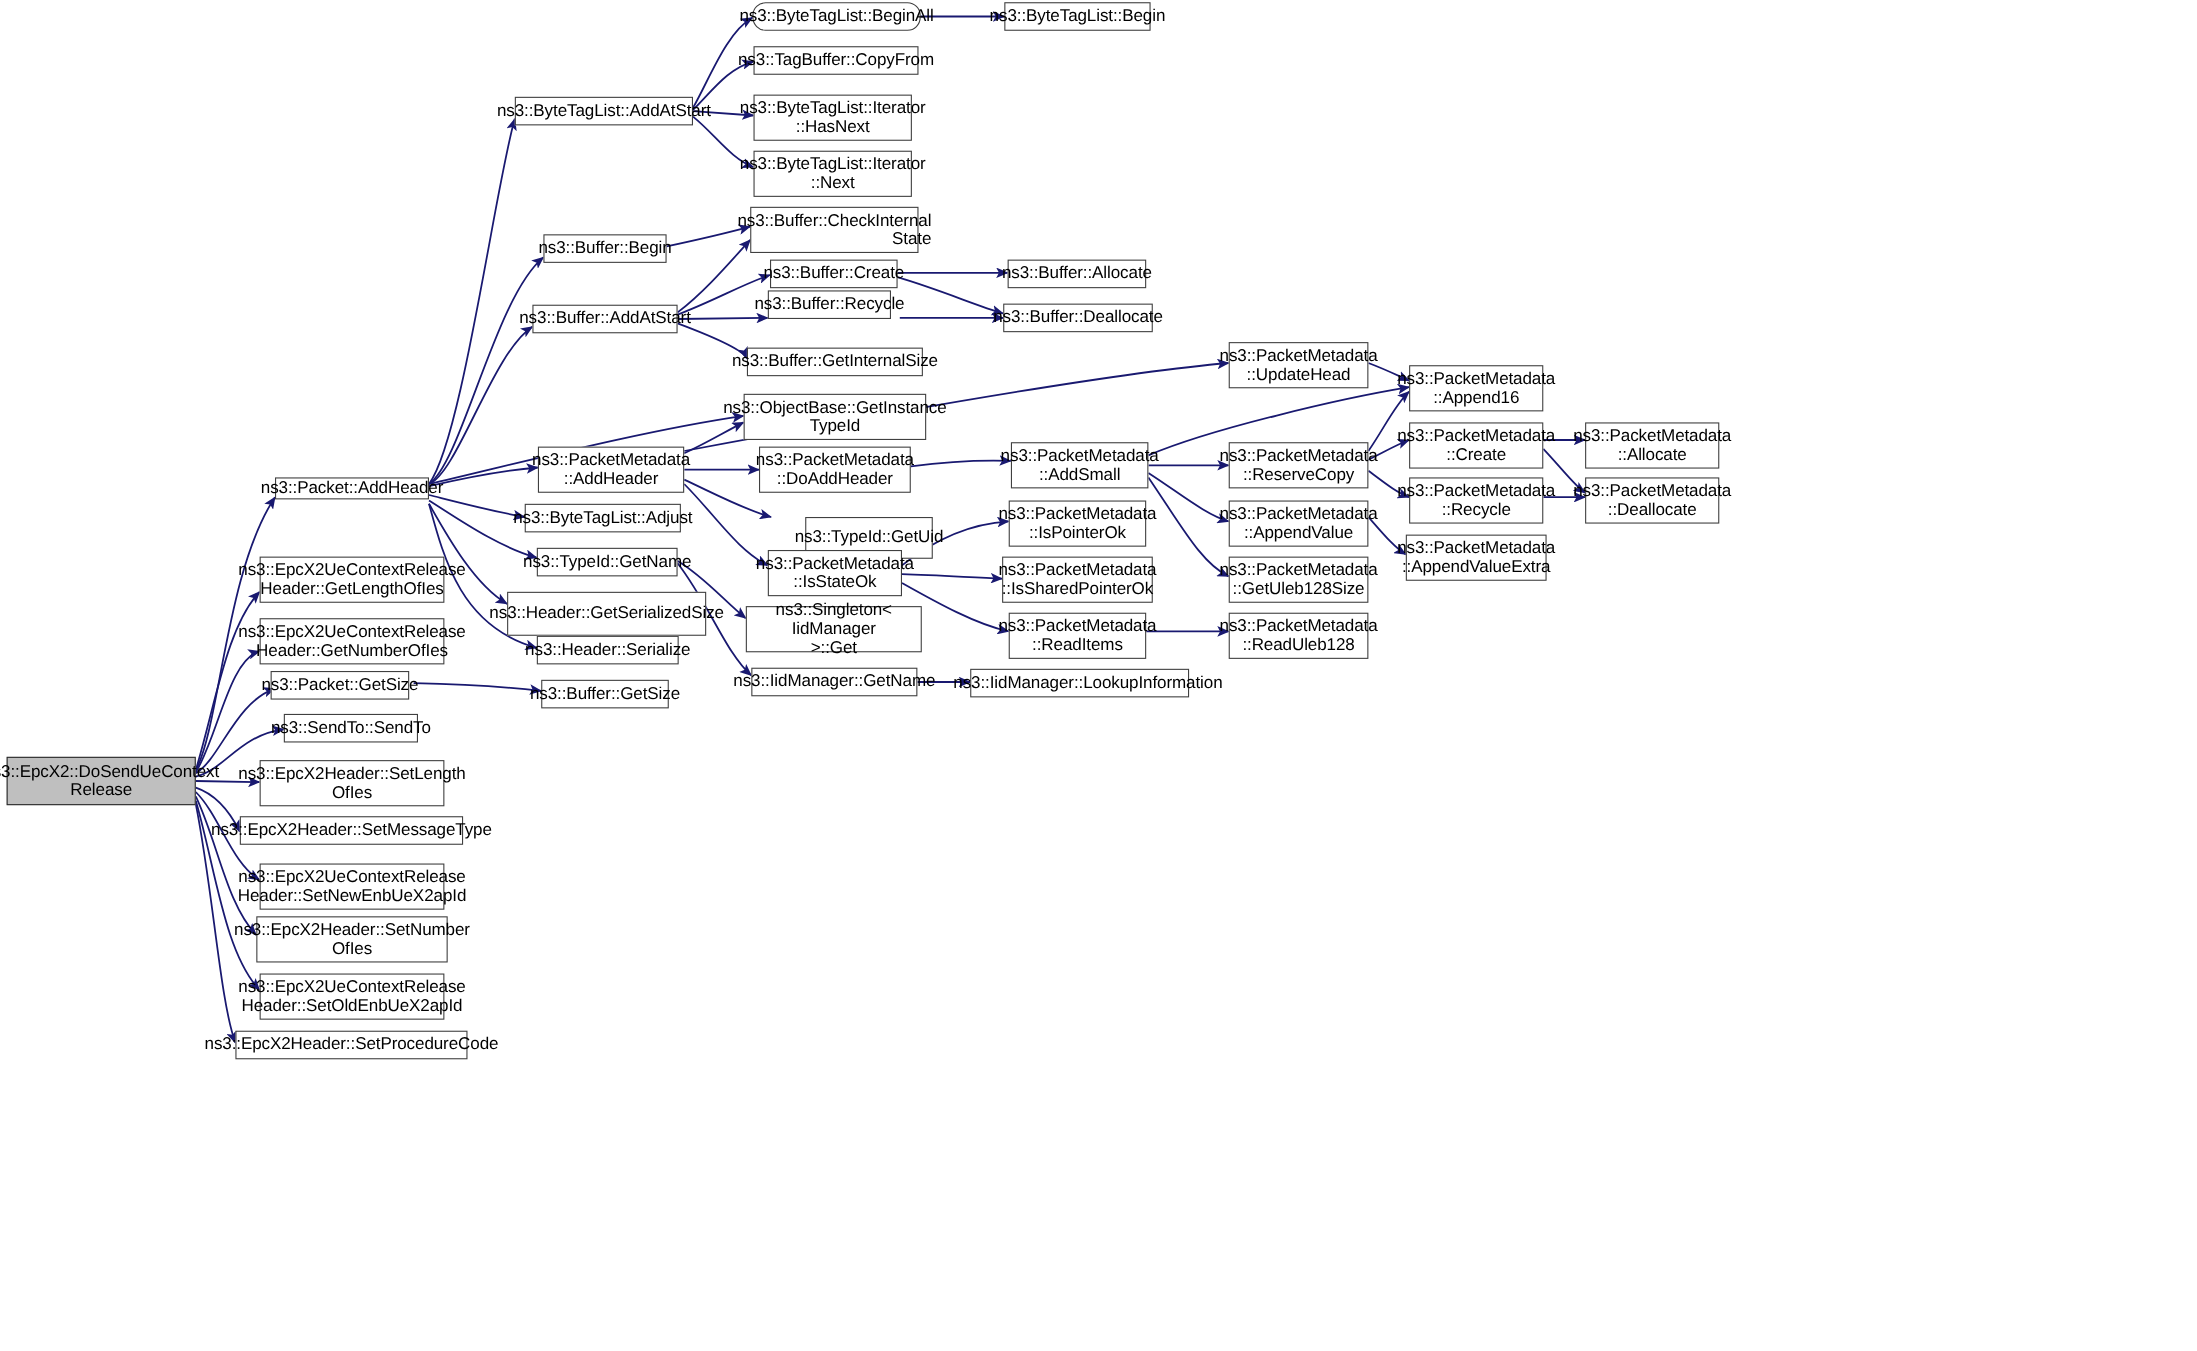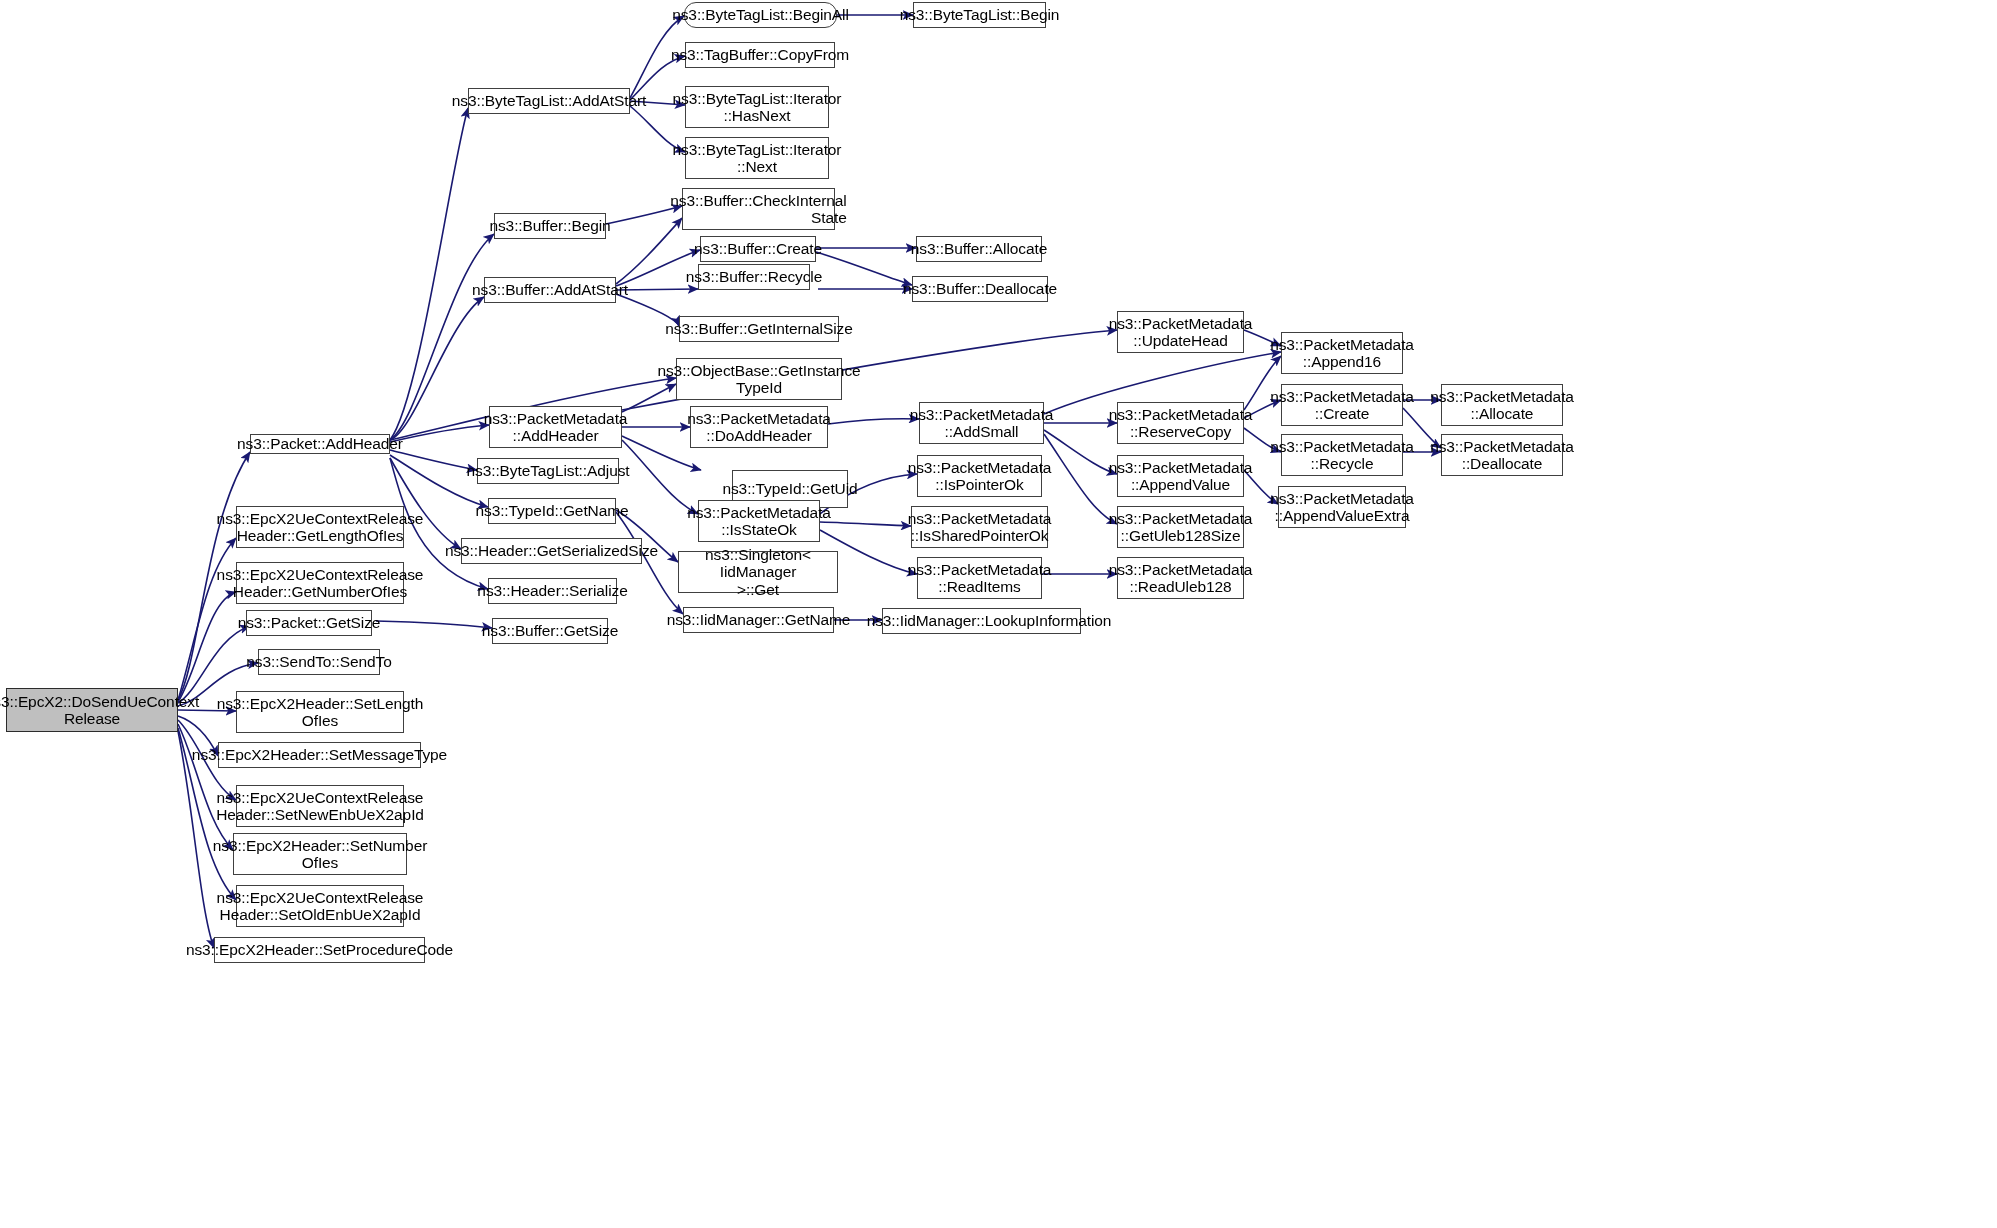--- a/index.html
+++ b/index.html
@@ -132,21 +132,21 @@
     <div class="node" style="left: 236px; top: 885px; width: 168px; height: 42px;">ns3::EpcX2UeContextRelease
 Header::SetOldEnbUeX2apId</div>
     <div class="node" style="left: 214px; top: 937px; width: 211px; height: 26px;">ns3::EpcX2Header::SetProcedureCode</div>
     <div class="node" style="left: 468px; top: 88px; width: 162px; height: 26px;">ns3::ByteTagList::AddAtStart</div>
     <div class="node" style="left: 494px; top: 213px; width: 112px; height: 26px;">ns3::Buffer::Begin</div>
     <div class="node" style="left: 484px; top: 277px; width: 132px; height: 26px;">ns3::Buffer::AddAtStart</div>
     <div class="node" style="left: 489px; top: 406px; width: 133px; height: 42px;">ns3::PacketMetadata
 ::AddHeader</div>
     <div class="node" style="left: 477px; top: 458px; width: 142px; height: 26px;">ns3::ByteTagList::Adjust</div>
     <div class="node" style="left: 488px; top: 498px; width: 128px; height: 26px;">ns3::TypeId::GetName</div>
-    <div class="node" style="left: 461px; top: 538px; width: 181px; height: 26px;">ns3::Header::GetSerializedSize</div>
+    <div class="node" style="left: 461px; top: 538px; width: 181px; height: 40px;">ns3::Header::GetSerializedSize</div>
     <div class="node" style="left: 488px; top: 578px; width: 129px; height: 26px;">ns3::Header::Serialize</div>
     <div class="node" style="left: 492px; top: 618px; width: 116px; height: 26px;">ns3::Buffer::GetSize</div>
     <div class="node" style="left: 684px; top: 2px; width: 153px; height: 26px; border-radius: 12px;">ns3::ByteTagList::BeginAll</div>
     <div class="node" style="left: 685px; top: 42px; width: 150px; height: 26px;">ns3::TagBuffer::CopyFrom</div>
     <div class="node" style="left: 685px; top: 86px; width: 144px; height: 42px;">ns3::ByteTagList::Iterator
 ::HasNext</div>
     <div class="node" style="left: 685px; top: 137px; width: 144px; height: 42px;">ns3::ByteTagList::Iterator
 ::Next</div>
     <div class="node" style="left: 682px; top: 188px; width: 153px; height: 42px; text-align: right;">ns3::Buffer::CheckInternal
 State</div>

